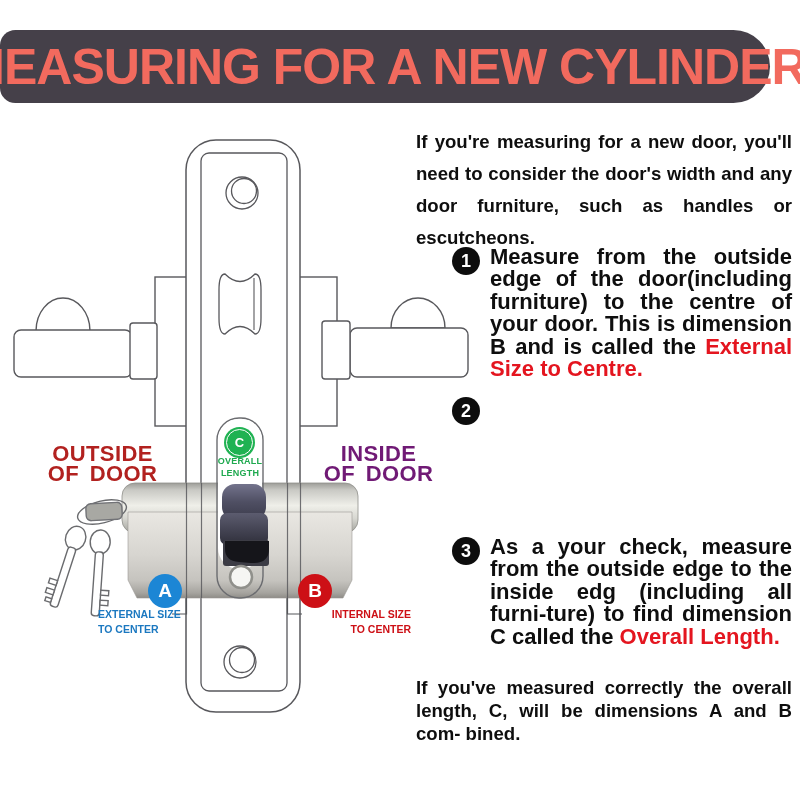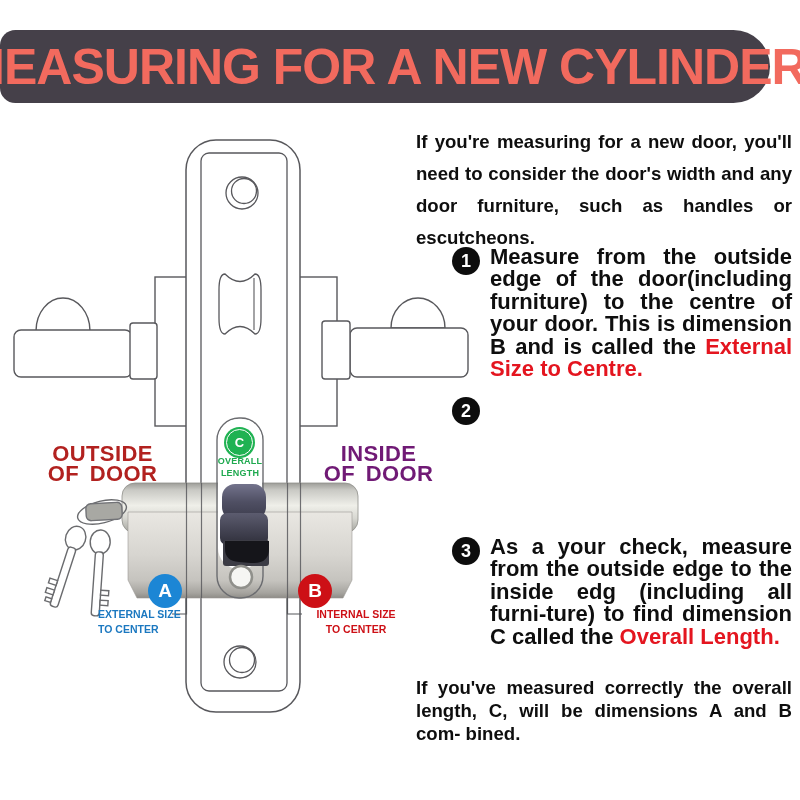--- a/index.html
+++ b/index.html
@@ -32,21 +32,21 @@
   .badge-b{left:298px;top:574px;background:#CD1016;}
   .badge-c{left:224px;top:427px;width:31px;height:31px;background:#1FB252;z-index:6;}
   .badge-c-ring{width:25px;height:25px;border:1.5px solid #ffffff;border-radius:50%;
                 display:flex;align-items:center;justify-content:center;font-size:13px;font-weight:bold;color:#fff;}
   .pill-label{position:absolute;left:216px;top:456px;width:48px;text-align:center;color:#1FA94F;
               font-size:9px;font-weight:bold;line-height:11.5px;letter-spacing:0.2px;z-index:6;}
   .pill-label span{display:block;}
   .size-label{position:absolute;top:607px;font-size:10.5px;font-weight:bold;line-height:14.5px;z-index:6;}
   .size-label span{display:block;}
   .ext{left:98px;width:106px;text-align:left;color:#1B78C0;}
-  .int{left:301px;width:110px;text-align:center;color:#CD1016;}
+  .int{left:301px;width:110px;text-align:right;color:#CD1016;}
   svg{position:absolute;left:0;top:0;z-index:1;}
 </style>
 </head>
 <body>
 
 <div id="canvas">
 
   <div class="banner">
     <div class="banner-title">MEASURING FOR A NEW CYLINDER</div>
   </div>

